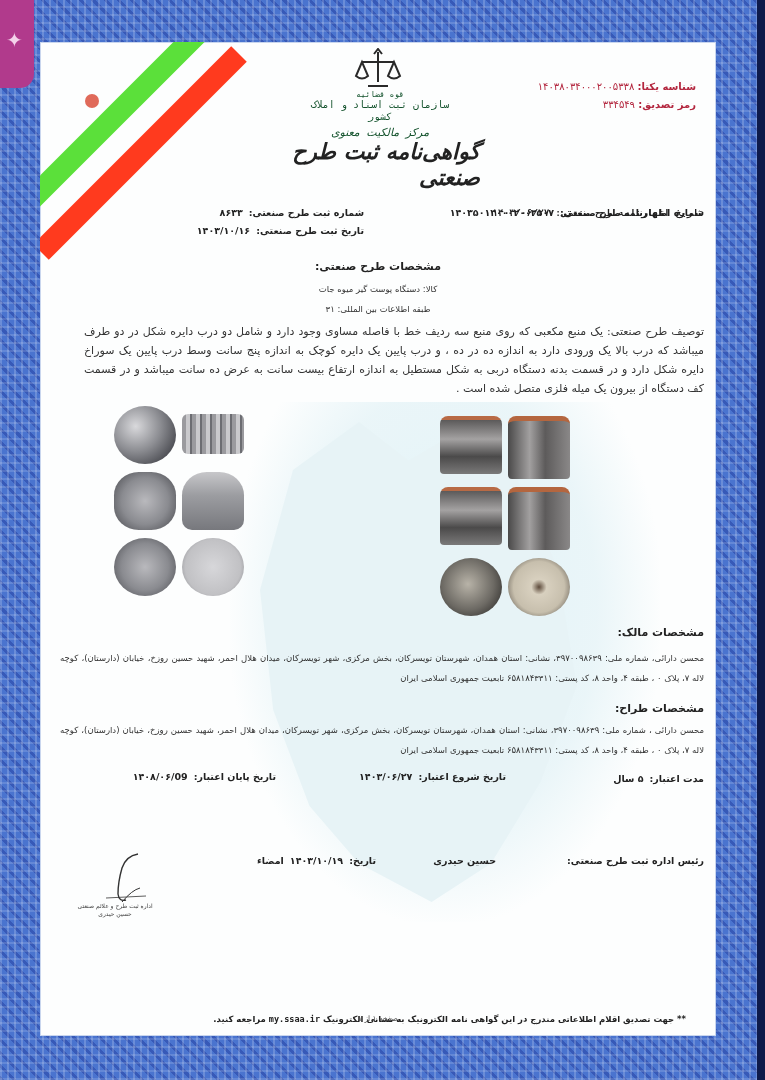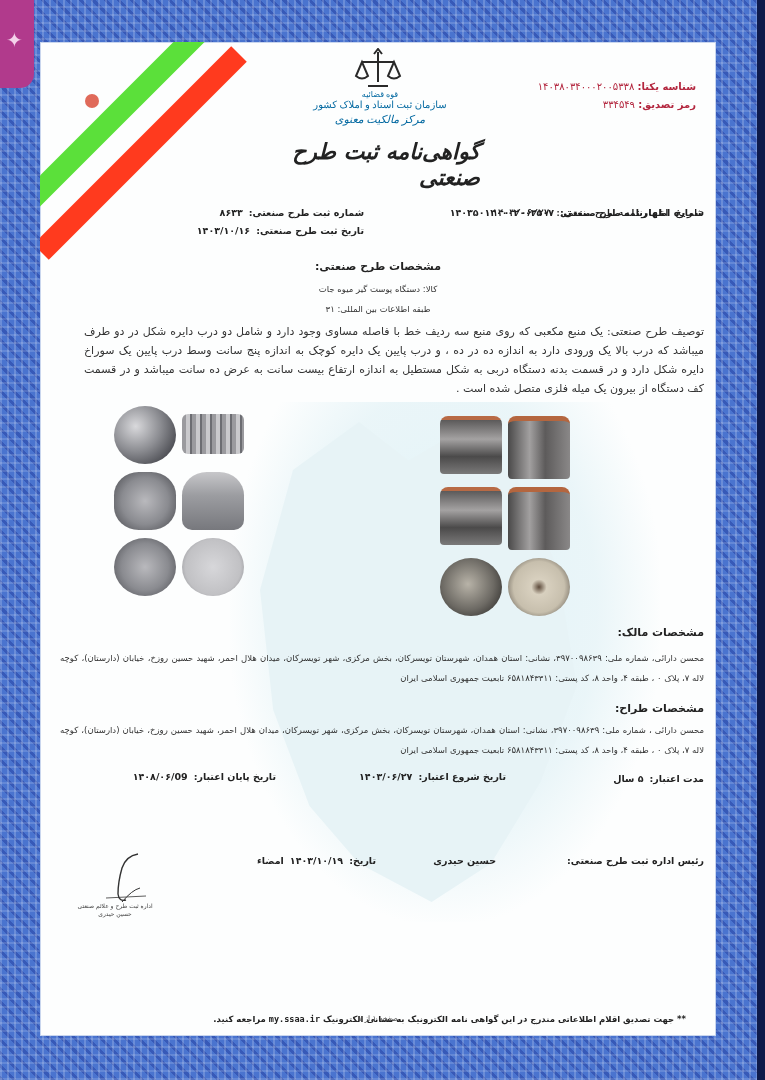--- a/index.html
+++ b/index.html
@@ -34,21 +34,21 @@
       position:absolute; left:220px; top:380px; width:330px; height:480px;
       background:#e7f3f6;
       clip-path: polygon(10% 10%, 30% 0%, 45% 8%, 60% 2%, 78% 12%, 90% 30%, 96% 55%, 85% 75%, 70% 92%, 52% 100%, 30% 92%, 15% 80%, 4% 60%, 0% 35%);
     }
     .flag { position:absolute; left:0; top:0; width:175px; height:175px; }
     .flag .g { position:absolute; left:-60px; top:68px; width:260px; height:22px; background:#5be03a; transform:rotate(-45deg); }
     .flag .r { position:absolute; left:-40px; top:100px; width:280px; height:22px; background:#ff3a1e; transform:rotate(-45deg); }
     .flag .emblem { position:absolute; left:45px; top:52px; width:14px; height:14px; border-radius:50%; background:#e06a5a; }
 
     .emblem-logo { position:absolute; left:312px; top:6px; width:52px; height:44px; }
-    .header-org { position:absolute; left:260px; top:48px; width:160px; text-align:center; font-family:Liberation Serif, serif; color:#0369a1; }
+    .header-org { position:absolute; left:260px; top:48px; width:160px; text-align:center; font-family:Liberation Mono, monospace; color:#14532d; }
     .header-org .l1 { font-size:8px; }
     .header-org .l2 { font-size:10px; margin-top:0; }
     .header-org .l3 { font-size:11px; margin-top:3px; font-style:italic; }
     .cert-title { position:absolute; left:240px; top:96px; width:200px; text-align:right; font-family:"DejaVu Serif", serif; font-size:22px; font-style:italic; font-weight:bold; color:#222; }
 
     .tracking { position:absolute; right:20px; top:36px; text-align:right; color:#b3263e; font-size:10px; line-height:18px; direction:rtl; }
     .tracking b { font-weight:bold; }
 
     .kv { position:absolute; font-size:9.5px; color:#222; direction:rtl; line-height:17px; white-space:nowrap; }
     .kv .k { font-weight:bold; }

